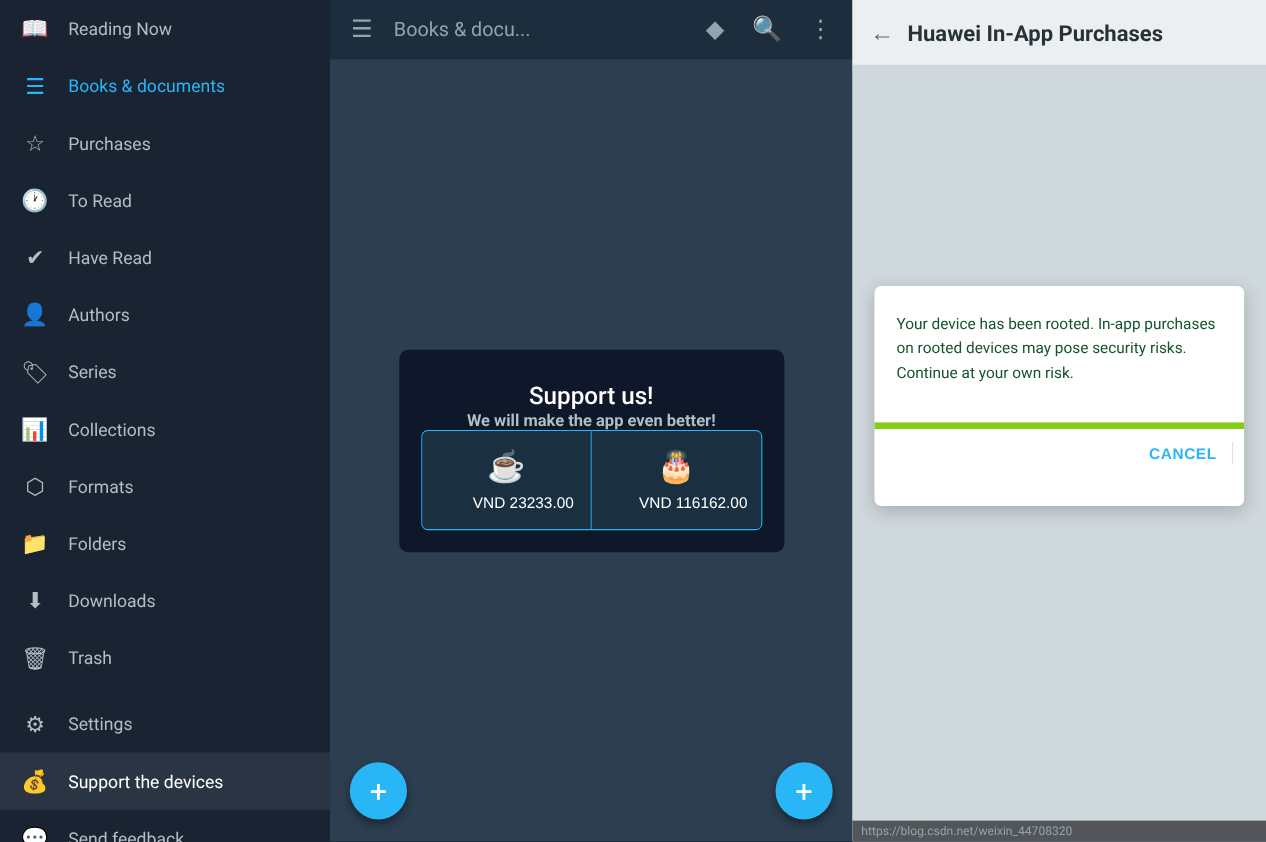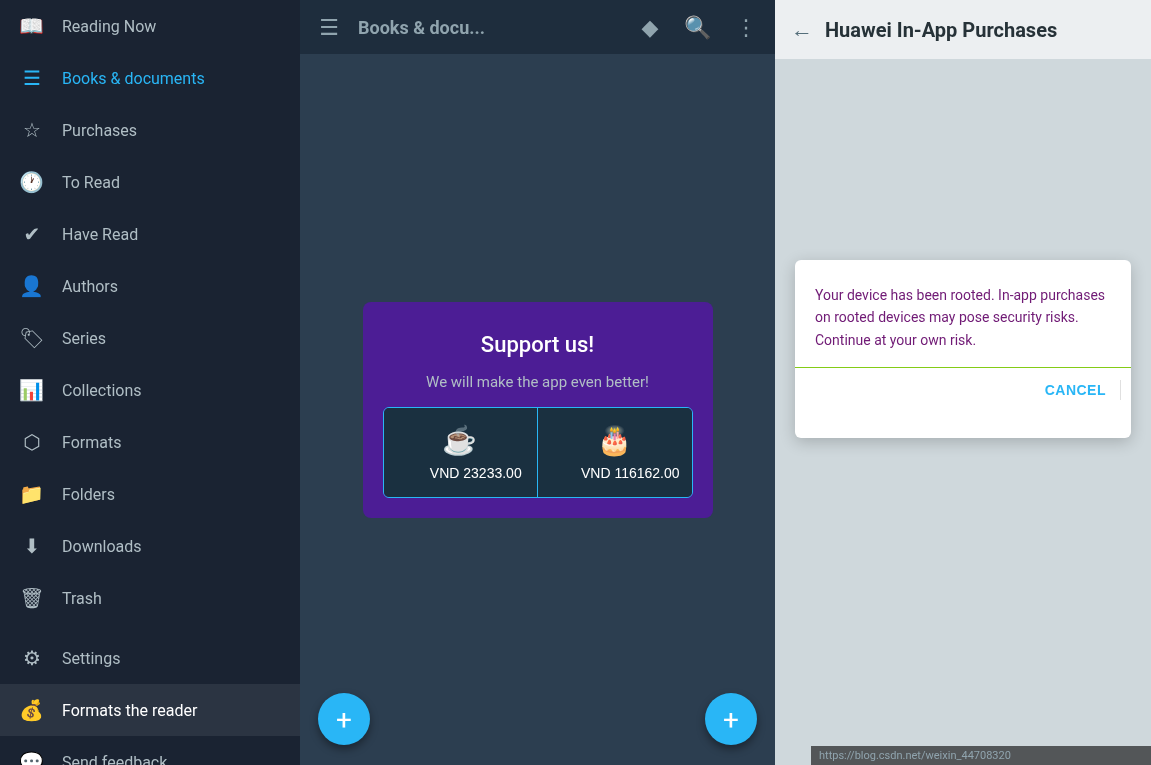--- a/index.html
+++ b/index.html
@@ -87,21 +87,21 @@
       justify-content: center;
       color: #90a4ae;
       font-size: 22px;
       cursor: pointer;
     }
 
     .middle-header .title {
       flex: 1;
       color: #90a4ae;
       font-size: 18px;
-      font-weight: 700;
+      font-weight: 400;
     }
 
     .middle-content {
       flex: 1;
       background: #2c3e50;
       position: relative;
       display: flex;
       align-items: center;
       justify-content: center;
       overflow: hidden;
@@ -112,41 +112,41 @@
       position: absolute;
       top: 50px;
       left: 40px;
       color: rgba(255,255,255,0.7);
       font-size: 16px;
       line-height: 1.6;
     }
 
     
     .support-dialog {
-      background: #4c1d95;
+      background: #0f172a;
       border-radius: 8px;
       width: 350px;
       padding: 30px 20px 20px;
       display: flex;
       flex-direction: column;
       align-items: center;
-      gap: 16px;
       z-index: 10;
     }
 
     .support-dialog h2 {
       color: #fff;
       font-size: 22px;
       font-weight: 500;
     }
 
     .support-dialog p {
       color: #b0bec5;
       font-size: 15px;
       text-align: center;
+      font-weight: bold;
     }
 
     .purchase-options {
       display: flex;
       gap: 0;
       width: 100%;
       border: 1px solid #29b6f6;
       border-radius: 6px;
       overflow: hidden;
     }
@@ -241,31 +241,31 @@
       left: 20px;
       right: 20px;
       background: #fff;
       border-radius: 6px;
       padding: 24px 20px 10px;
       box-shadow: 0 4px 16px rgba(0,0,0,0.2);
       z-index: 20;
     }
 
     .alert-dialog .alert-body {
-      color: #701a75;
+      color: #14532d;
       font-size: 14px;
       line-height: 1.6;
-      margin-bottom: 16px;
+      margin-bottom: 33px;
     }
 
     .alert-dialog .alert-actions {
       display: flex;
       justify-content: flex-end;
       gap: 0;
-      border-top: 1px solid #84cc16;
+      border-top: 6px solid #84cc16;
       margin: 16px -20px;
       padding: 4px 10px 4px;
     }
 
     .alert-dialog .alert-btn {
       padding: 10px 14px;
       font-size: 14px;
       font-weight: 600;
       color: #29b6f6;
       background: none;
@@ -284,21 +284,20 @@
     .url-bar {
       position: absolute;
       bottom: 0;
       left: 0;
       right: 0;
       background: rgba(0,0,0,0.6);
       color: #90a4ae;
       font-size: 11px;
       padding: 3px 8px;
       z-index: 30;
-      margin-left: 36px;
     }
   </style>
 </head>
 <body>
 
 <nav class="sidebar">
 
   <div class="sidebar-item">
     <span class="icon">📖</span>
     <span>Reading Now</span>
@@ -360,21 +359,21 @@
   </div>
   <div class="sidebar-divider"></div>
 
   <div class="sidebar-item">
     <span class="icon">⚙</span>
     <span>Settings</span>
   </div>
 
   <div class="sidebar-item highlighted">
     <span class="icon">💰</span>
-    <span>Formats the reader</span>
+    <span>Support the devices</span>
   </div>
 
   <div class="sidebar-item">
     <span class="icon">💬</span>
     <span>Send feedback</span>
   </div>
 </nav>
 
 <div class="middle-panel">
   <div class="middle-header">

